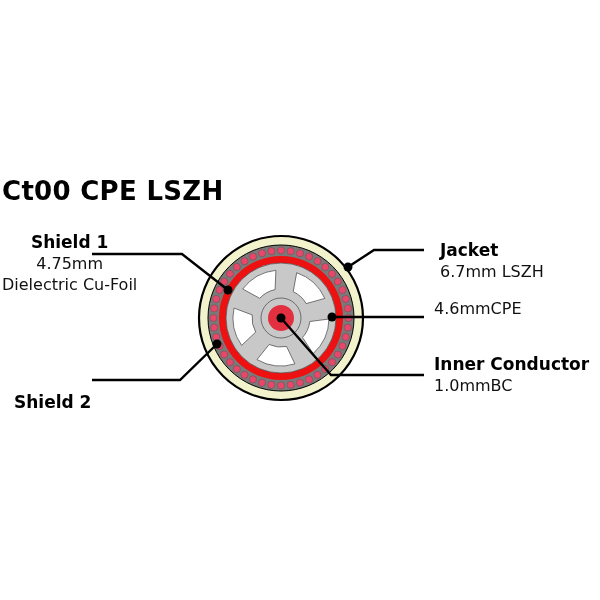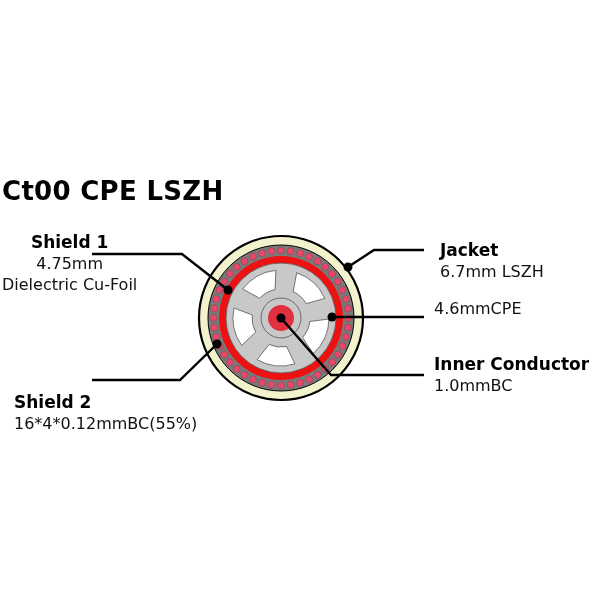--- a/index.html
+++ b/index.html
@@ -17,21 +17,20 @@
 <div class="title">Ct00 CPE LSZH</div>
 
 <div class="label" style="left:2px; top:232px;text-align:center;">
   <div class="name">Shield 1</div>
   <div class="spec">4.75mm</div>
   <div class="spec">Dielectric Cu-Foil</div>
 </div>
 
 <div class="label" style="left:14px; top:368px;margin-top:24px;">
   <div class="name">Shield 2</div>
-  <div class="spec">16*4*0.12mmBC(55%)</div>
 </div>
 
 <div class="label" style="left:440px; top:240px;">
   <div class="name">Jacket</div>
   <div class="spec">6.7mm LSZH</div>
 </div>
 
 <div class="label" style="left:434px; top:298px;">
   <div class="spec">4.6mmCPE</div>
 </div>

